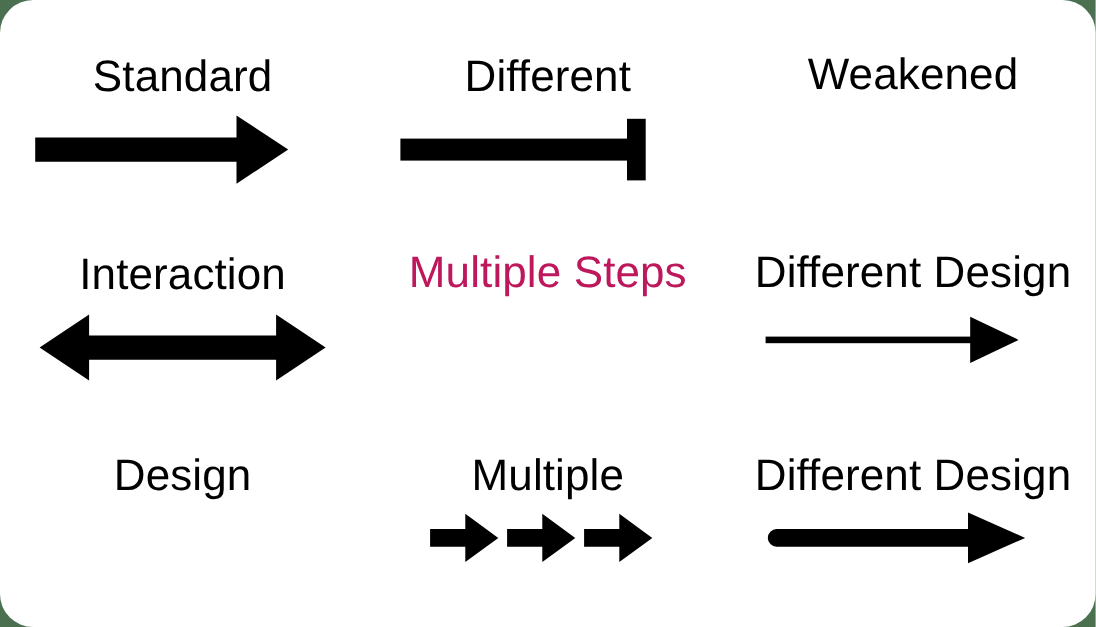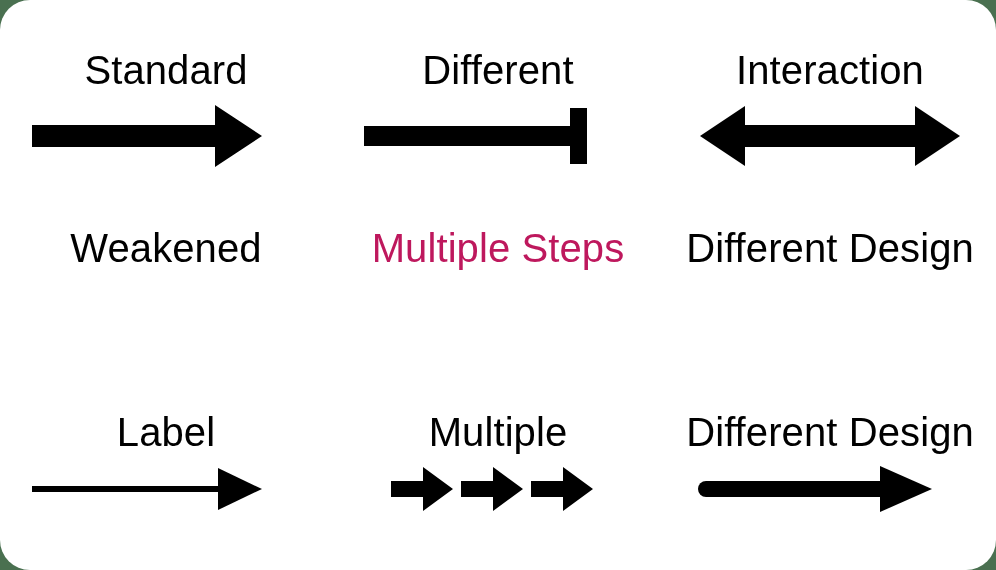--- a/index.html
+++ b/index.html
@@ -85,35 +85,35 @@
     <div class="cell r1">
       <div class="cap" style="color: rgb(0, 0, 0);">Different</div>
       <div class="art">
         <svg viewBox="0 0 332 72" preserveAspectRatio="xMidYMid meet" aria-hidden="true">
           <rect class="ink" x="32" y="26" width="215" height="20" fill="#000000"></rect>
           <rect class="ink" x="238" y="8" width="17" height="56" fill="#000000"></rect>
         </svg>
       </div>
     </div>
 
-    <div class="cell r1">
-      <div class="cap" style="color: rgb(0, 0, 0);">Interaction</div>
-      <div class="art">
-        <svg viewBox="0 0 332 72" preserveAspectRatio="xMidYMid meet" aria-hidden="true">
-          <path class="ink" d="M36 36 L81 6 L81 25 L251 25 L251 6 L296 36 L251 66 L251 47 L81 47 L81 66 Z" fill="#000000"></path>
-        </svg>
-      </div>
-    </div>
-
     <div class="cell r2">
       <div class="cap" style="color: rgb(0, 0, 0);">Weakened</div>
       <div class="art">
         <svg viewBox="0 0 332 62" preserveAspectRatio="xMidYMid meet" aria-hidden="true">
           <rect class="ink" x="32" y="28" width="194" height="6" fill="#000000"></rect>
           <path class="ink" d="M218 10 L262 31 L218 52 Z" fill="#000000"></path>
+        </svg>
+      </div>
+    </div>
+
+    <div class="cell r1">
+      <div class="cap" style="color: rgb(0, 0, 0);">Interaction</div>
+      <div class="art">
+        <svg viewBox="0 0 332 72" preserveAspectRatio="xMidYMid meet" aria-hidden="true">
+          <path class="ink" d="M36 36 L81 6 L81 25 L251 25 L251 6 L296 36 L251 66 L251 47 L81 47 L81 66 Z" fill="#000000"></path>
         </svg>
       </div>
     </div>
 
     <div class="cell r2">
       <div class="cap" style="color: #be185d;">Multiple Steps</div>
       <div class="art">
         <svg viewBox="0 0 332 62" preserveAspectRatio="xMidYMid meet" aria-hidden="true">
           <g class="ink" fill="#000000">
             <path d="M59 23 L91 23 L91 9 L121 31 L91 53 L91 39 L59 39 Z"></path>
@@ -128,21 +128,21 @@
       <div class="cap" style="color: rgb(0, 0, 0);">Different Design</div>
       <div class="art">
         <svg viewBox="0 0 332 62" preserveAspectRatio="xMidYMid meet" aria-hidden="true">
           <line class="inkstroke" x1="42" y1="31" x2="226" y2="31" stroke-width="16" stroke-linecap="round" stroke="#000000"></line>
           <path class="ink" d="M216 8 L268 31 L216 54 Z" fill="#000000"></path>
         </svg>
       </div>
     </div>
 
     <div class="cell r3">
-      <div class="cap" style="color: rgb(0, 0, 0);">Label</div>
+      <div class="cap" style="color: rgb(0, 0, 0);">Design</div>
 
     </div>
 
     <div class="cell r3">
       <div class="cap" style="color: rgb(0, 0, 0);">Multiple</div>
 
     </div>
 
     <div class="cell r3">
       <div class="cap" style="color: rgb(0, 0, 0);">Different Design</div>

